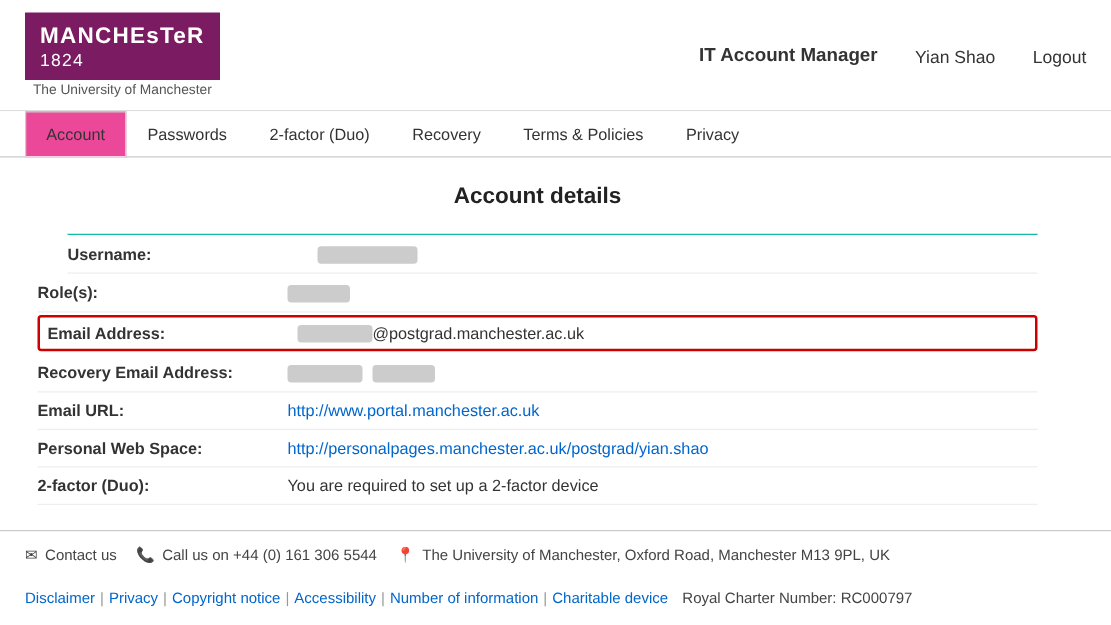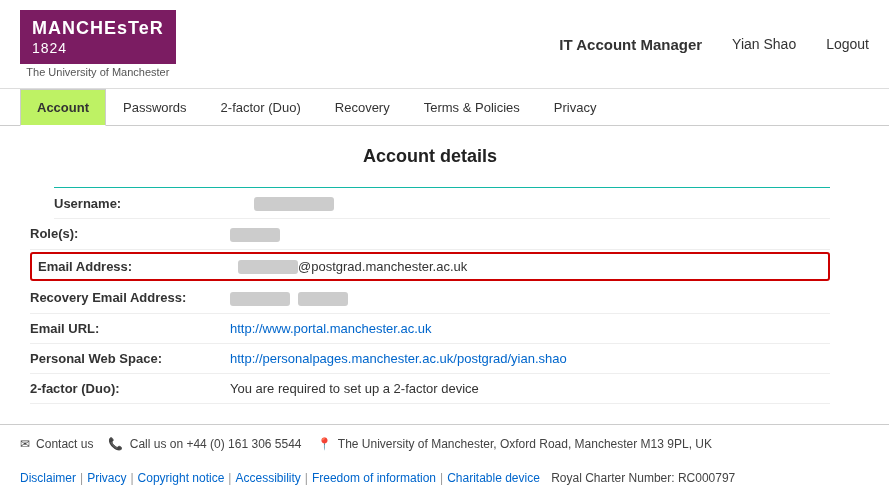--- a/index.html
+++ b/index.html
@@ -33,21 +33,21 @@
       font-weight: normal;
     }
     .logo-subtitle {
       font-size: 11px;
       color: #555;
       margin-top: 2px;
       text-align: center;
     }
     .header-nav {
       display: flex;
-      align-items: flex-start;
+      align-items: flex-end;
       gap: 30px;
       margin-left: auto;
     }
     .header-nav a {
       text-decoration: none;
       color: #333;
       font-size: 14px;
     }
     .header-title {
       font-size: 15px;
@@ -67,22 +67,22 @@
       cursor: pointer;
       font-size: 13px;
       color: #333;
       border: 1px solid transparent;
       border-bottom: none;
       margin-bottom: -1px;
     }
     .tab-item.active {
       border-color: #ccc;
       border-bottom: 1px solid #fff;
-      background: #bef264;
-      font-weight: bold;
+      background: #ec4899;
+      font-weight: normal;
     }
 
     
     .main-content {
       padding: 20px 30px;
       max-width: 860px;
     }
     .section-title {
       text-align: center;
       font-size: 18px;
@@ -264,18 +264,18 @@
 
 <div class="footer-bottom">
   <a href="#">Disclaimer</a>
   <span class="footer-sep">|</span>
   <a href="#">Privacy</a>
   <span class="footer-sep">|</span>
   <a href="#">Copyright notice</a>
   <span class="footer-sep">|</span>
   <a href="#">Accessibility</a>
   <span class="footer-sep">|</span>
-  <a href="#">Freedom of information</a>
+  <a href="#">Number of information</a>
   <span class="footer-sep">|</span>
   <a href="#">Charitable device</a>
   &nbsp;
   <span>Royal Charter Number: RC000797</span>
 </div>
 
 </body></html>

